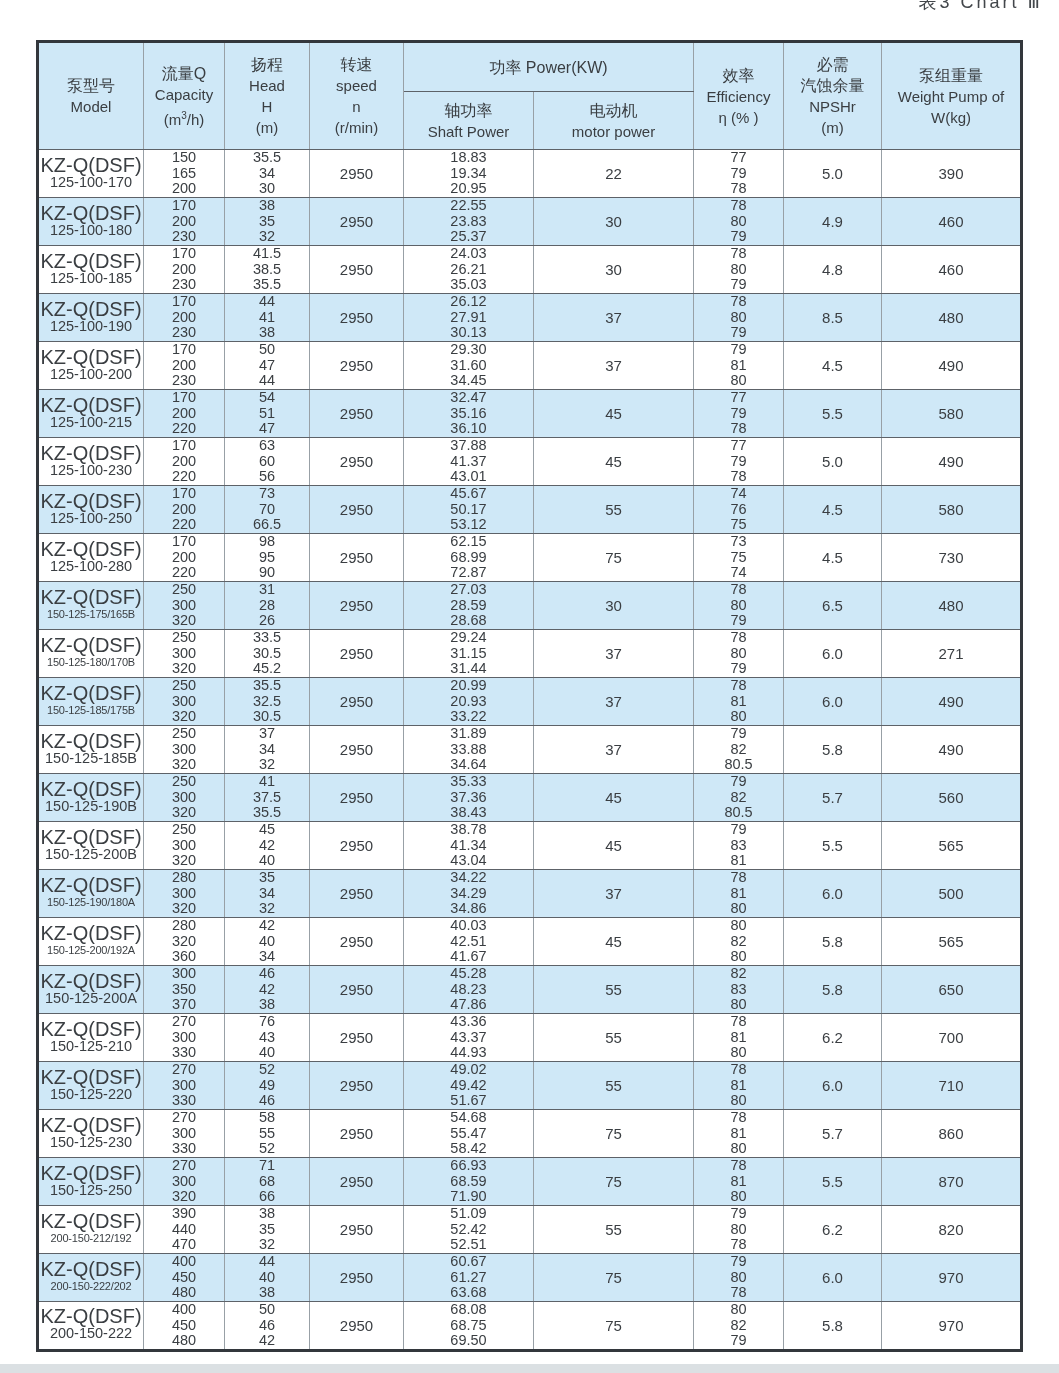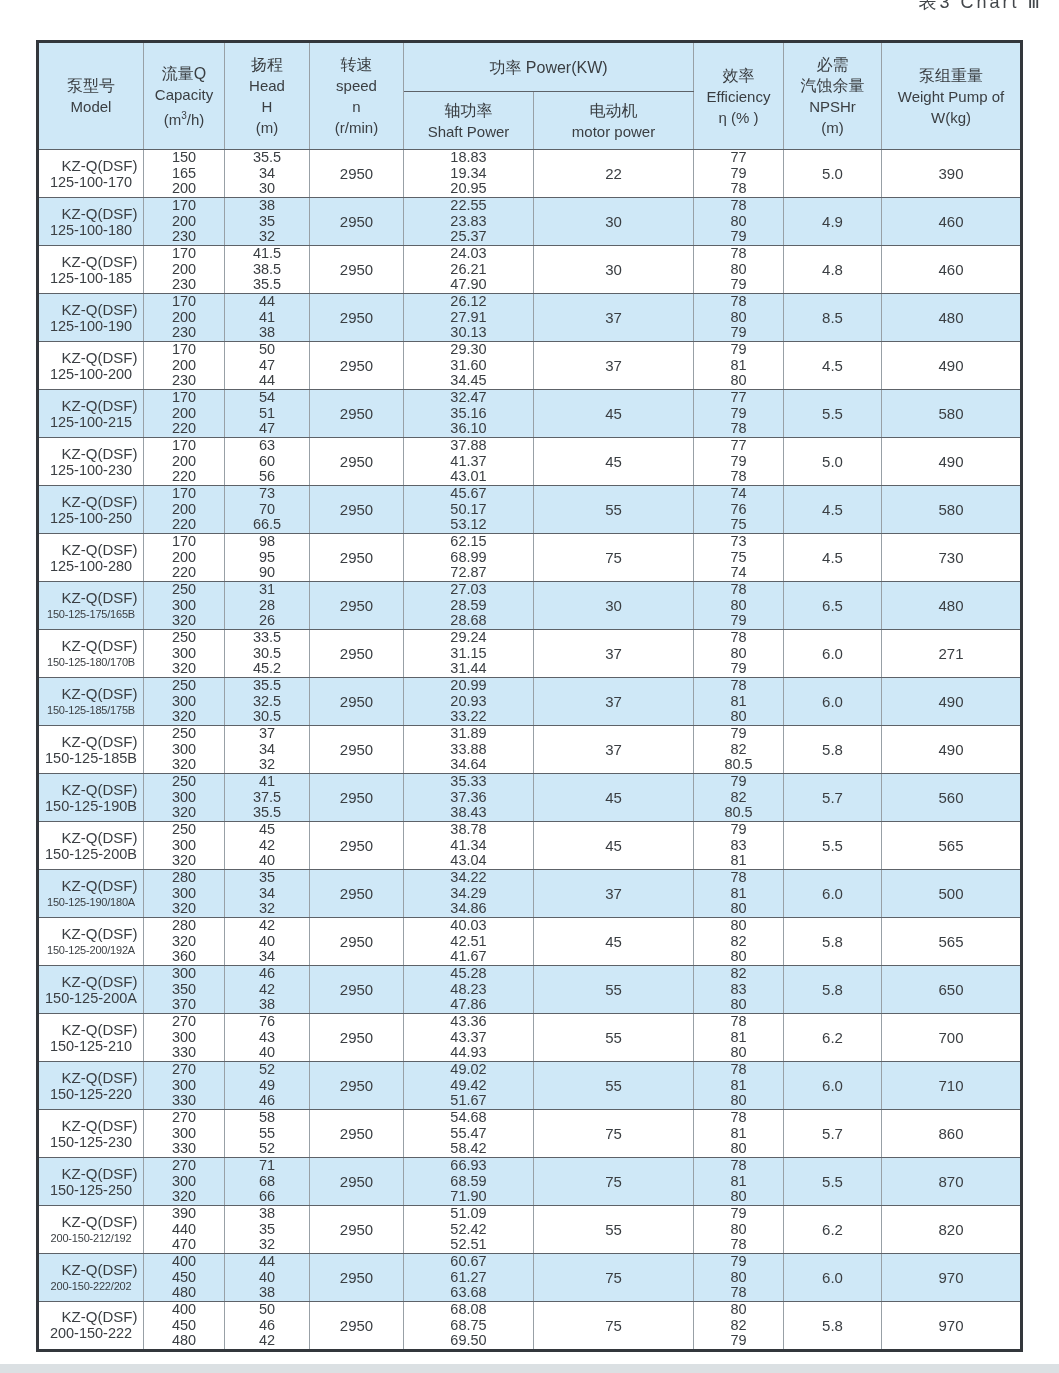--- a/index.html
+++ b/index.html
@@ -25,21 +25,21 @@
   }
   .spec thead th{background:#cfe8f7;font-weight:normal;}
   .spec tbody tr:nth-child(even) td{background:#cfe8f7;}
   .spec thead tr.h1{height:50px;}
   .spec thead tr.h2{height:58px;}
   .hz{font-size:16px;line-height:21px;}
   .he{font-size:15px;line-height:21px;}
   .spec tbody tr{height:48px;}
   .spec tbody td{font-size:15px;}
   .stack div{line-height:15.5px;font-size:14.5px;}
-  .model-l1{font-size:15px;line-height:17px;padding-left:17px;}
+  .model-l1{font-size:20px;line-height:17px;}
   .model-l2{font-size:14.5px;line-height:17px;}
   .model-l2.condensed{font-size:11px;letter-spacing:-0.2px;}
   .single{font-size:15px;}
   sup{font-size:10px;}
   .bottom-strip{
     position:absolute;left:0;top:1364px;width:1059px;height:9px;
     background:#dbe0e3;
   }
 </style>
 </head>
@@ -225,21 +225,21 @@
             <div>35.5</div>
           </div>
         </td>
         <td>
           <div class="single">2950</div>
         </td>
         <td>
           <div class="stack">
             <div>24.03</div>
             <div>26.21</div>
-            <div>47.90</div>
+            <div>35.03</div>
           </div>
         </td>
         <td>
           <div class="single">30</div>
         </td>
         <td>
           <div class="stack">
             <div>78</div>
             <div>80</div>
             <div>79</div>

